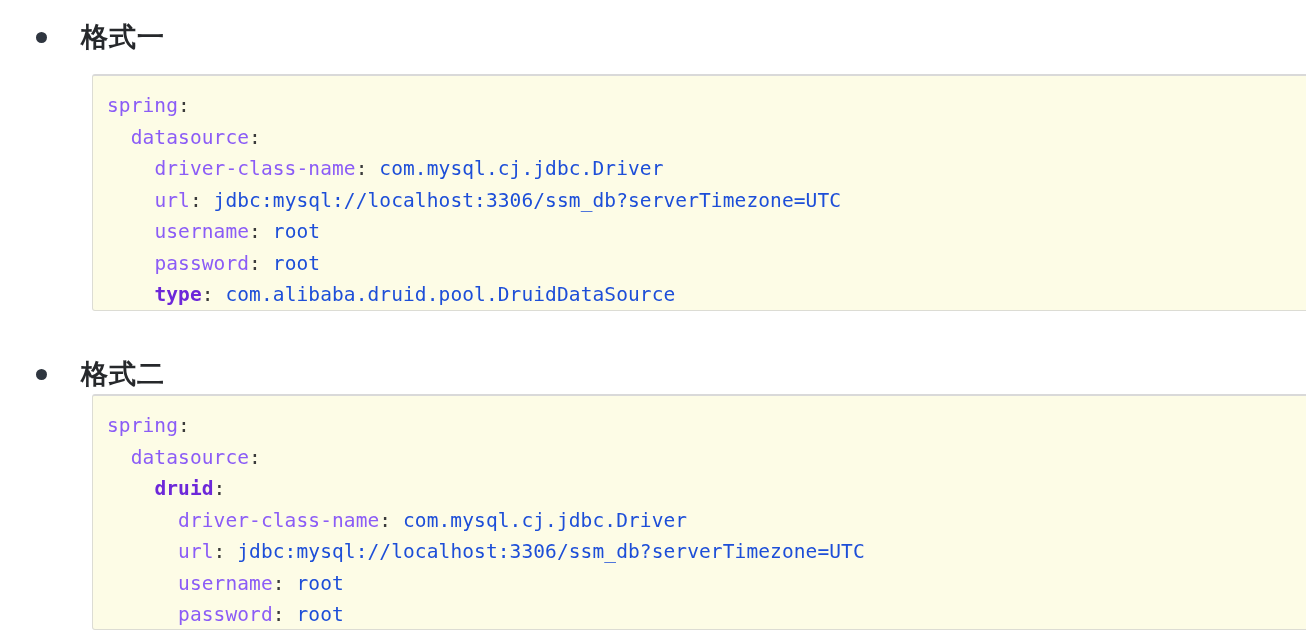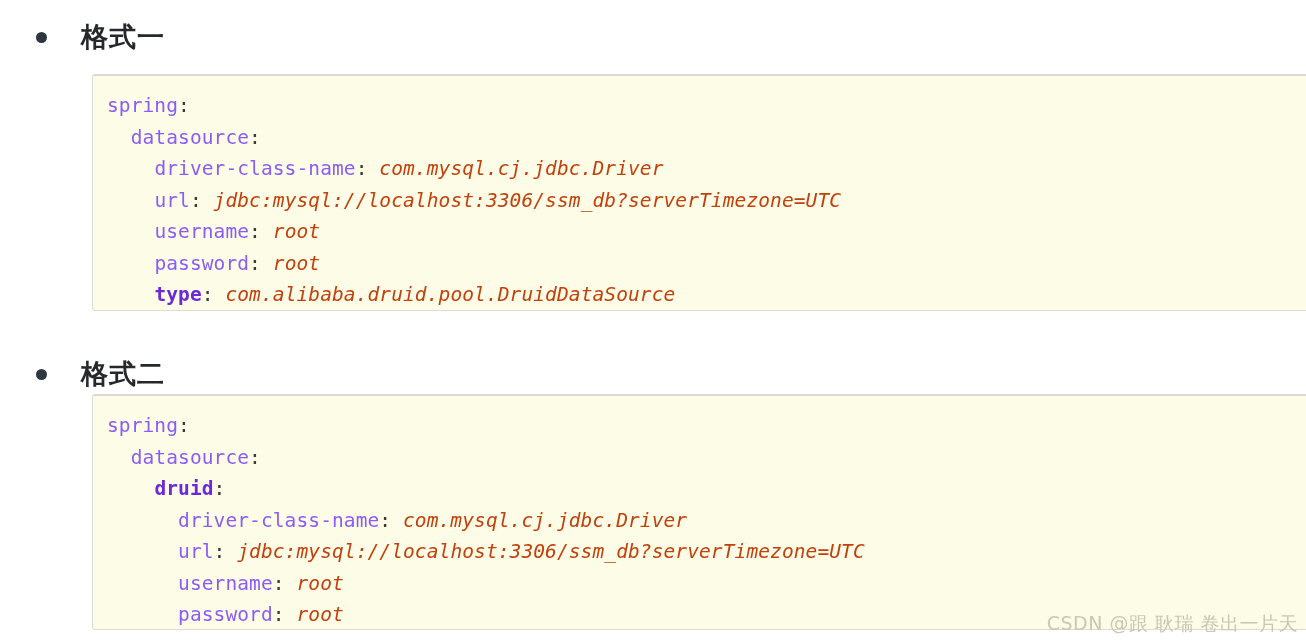--- a/index.html
+++ b/index.html
@@ -80,21 +80,21 @@
     line-height: 31.5px;
     color: #262626;
     white-space: pre;
     letter-spacing: 0.1px;
   }
   .code-line { display: block; height: 31.5px; }
 
   .tok-key   { color: #8b5cf6; }
   .tok-kw    { color: #6d28d9; font-weight: bold; }
   .tok-punct { color: #3b3b3b; }
-  .tok-val   { color: #c2410c; font-style: italic; }
+  .tok-val   { color: #1d4ed8; }
 
   
   .watermark {
     position: absolute;
     right: 8px;
     bottom: 9px;
     font-family: "DejaVu Sans", "Liberation Sans", sans-serif;
     font-size: 19px;
     line-height: 22px;
     color: #c9c8b4;
@@ -119,15 +119,14 @@
 
   <div class="bullet-item" id="heading-2">
     <span class="bullet-dot"></span>
     <span class="bullet-label">格式二</span>
   </div>
 
   <div class="code-block" id="code-block-2">
     <pre class="code-pre"><span class="code-line"><span class="tok-key">spring</span><span class="tok-punct">:</span></span><span class="code-line">  <span class="tok-key">datasource</span><span class="tok-punct">:</span></span><span class="code-line">    <span class="tok-kw">druid</span><span class="tok-punct">:</span></span><span class="code-line">      <span class="tok-key">driver-class-name</span><span class="tok-punct">:</span><span class="tok-val"> com.mysql.cj.jdbc.Driver</span></span><span class="code-line">      <span class="tok-key">url</span><span class="tok-punct">:</span><span class="tok-val"> jdbc:mysql://localhost:3306/ssm_db?serverTimezone=UTC</span></span><span class="code-line">      <span class="tok-key">username</span><span class="tok-punct">:</span><span class="tok-val"> root</span></span><span class="code-line">      <span class="tok-key">password</span><span class="tok-punct">:</span><span class="tok-val"> root</span></span></pre>
   </div>
 
-  <div class="watermark">CSDN @跟 耿瑞 卷出一片天</div>
 
 </div>
 
 </body></html>

